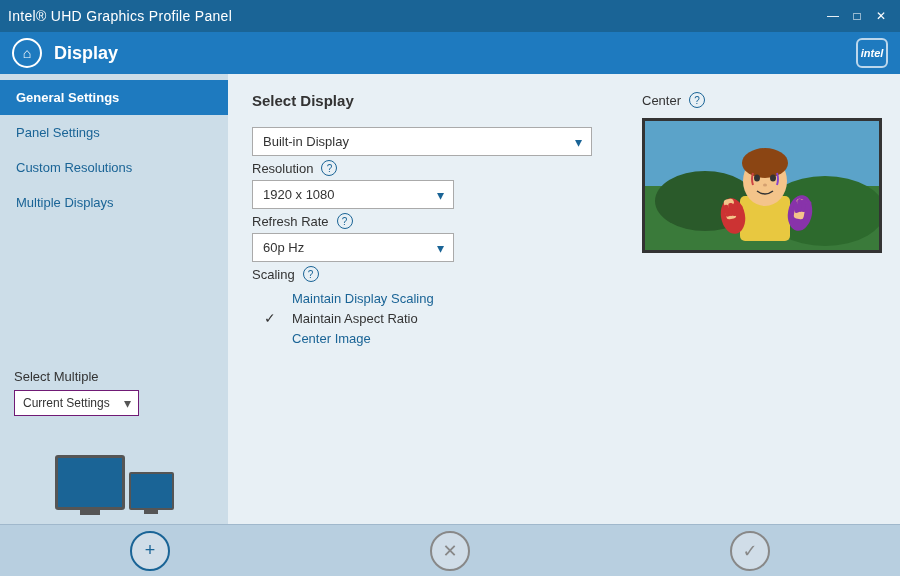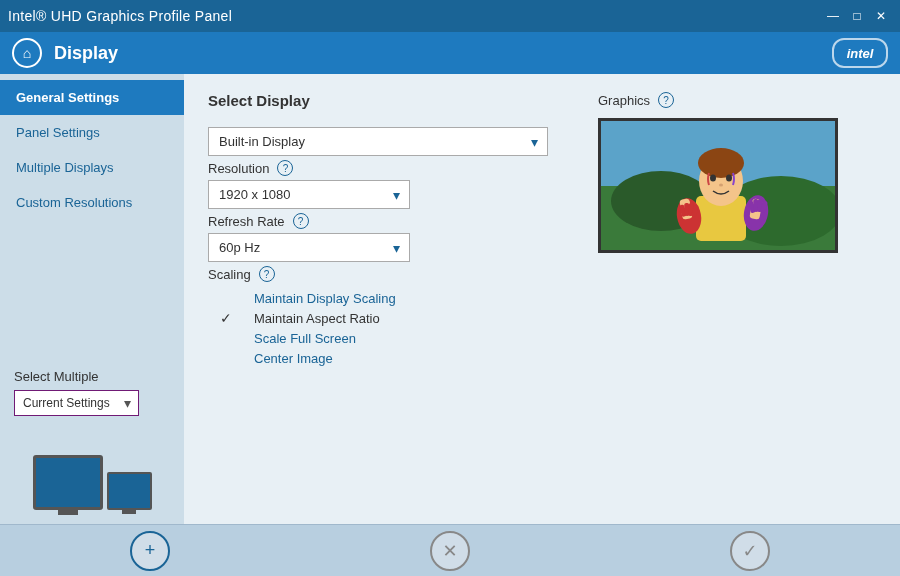--- a/index.html
+++ b/index.html
@@ -67,42 +67,42 @@
       font-size: 14px;
       cursor: pointer;
     }
     #display-title {
       color: white;
       font-size: 18px;
       font-weight: 600;
     }
     #intel-logo {
       margin-left: auto;
-      width: 56px;
+      width: 32px;
       height: 30px;
       border: 2px solid rgba(255,255,255,0.7);
-      border-radius: 12px;
+      border-radius: 6px;
       display: flex;
       align-items: center;
       justify-content: center;
       color: white;
-      font-size: 13px;
+      font-size: 11px;
       font-style: italic;
       font-weight: bold;
     }
 
     
     #main-layout {
       display: flex;
       height: calc(576px - 32px - 42px - 52px);
     }
 
     
     #sidebar {
-      width: 184px;
+      width: 228px;
       background: #ccdde8;
       padding-top: 6px;
       display: flex;
       flex-direction: column;
     }
     .sidebar-item {
       padding: 10px 16px;
       cursor: pointer;
       color: #1a6496;
       font-size: 13px;
@@ -265,21 +265,21 @@
       margin-top: 6px;
       padding-left: 12px;
     }
     .scaling-option {
       display: flex;
       align-items: center;
       padding: 2px 0;
       font-size: 13px;
       color: #1a6496;
       cursor: pointer;
-      gap: 20px;
+      gap: 14px;
     }
     .scaling-option.checked {
       color: #333;
     }
     .checkmark {
       width: 14px;
       color: #333;
       font-size: 14px;
     }
     .scaling-option a {
@@ -383,24 +383,24 @@
 <div id="main-layout">
 
   <div id="sidebar">
     <div class="sidebar-item active">
       <span>General Settings</span>
     </div>
     <div class="sidebar-item">
       <span>Panel Settings</span>
     </div>
     <div class="sidebar-item">
+      <span>Custom Resolutions</span>
+    </div>
+    <div class="sidebar-item">
       <span>Multiple Displays</span>
-    </div>
-    <div class="sidebar-item">
-      <span>Custom Resolutions</span>
     </div>
 
     <div id="select-profile-section">
       <div id="select-profile-label">Select Multiple</div>
       <div id="profile-select-wrapper" class="dropdown-wrapper">
         <select id="profile-select">
           <option>Current Settings</option>
         </select>
         <span id="profile-select-arrow" class="select-arrow">▾</span>
       </div>
@@ -462,33 +462,29 @@
           <div class="scaling-option">
             <span class="checkmark">&nbsp;</span>
             <a class="scaling-link">Maintain Display Scaling</a>
           </div>
           <div class="scaling-option checked">
             <span class="checkmark">✓</span>
             <span>Maintain Aspect Ratio</span>
           </div>
           <div class="scaling-option">
             <span class="checkmark">&nbsp;</span>
-            <a class="scaling-link">Scale Full Screen</a>
-          </div>
-          <div class="scaling-option">
-            <span class="checkmark">&nbsp;</span>
             <a class="scaling-link">Center Image</a>
           </div>
         </div>
 
       </div>
 
       <div id="right-column">
         <div id="preview-section-header">
-          <span id="preview-label">Graphics</span>
+          <span id="preview-label">Center</span>
           <div class="help-icon">?</div>
         </div>
         <div id="preview-image">
           
           <svg width="240" height="135" viewBox="0 0 240 135">
 
             <rect width="240" height="135" fill="#5ba3c9"></rect>
 
             <rect x="0" y="65" width="240" height="70" fill="#3a7a3a"></rect>
 

